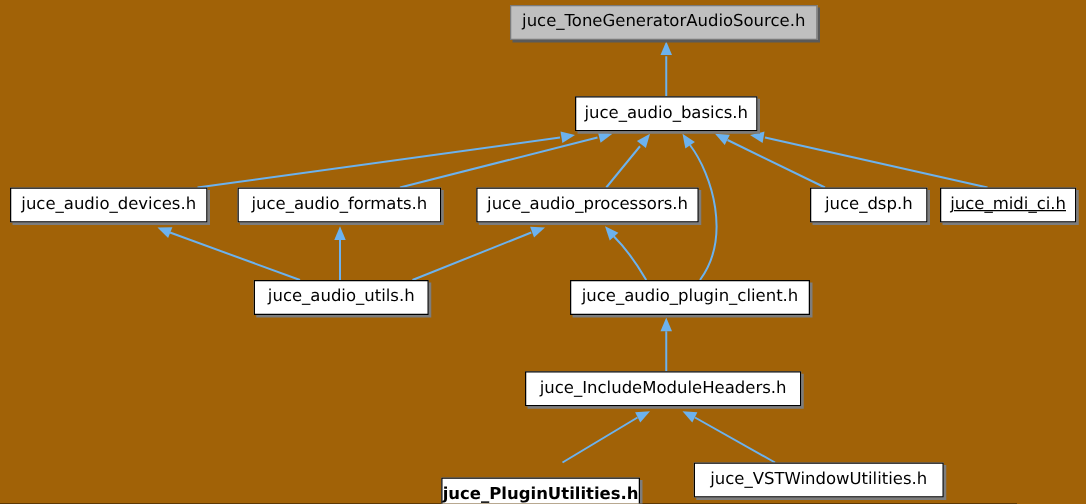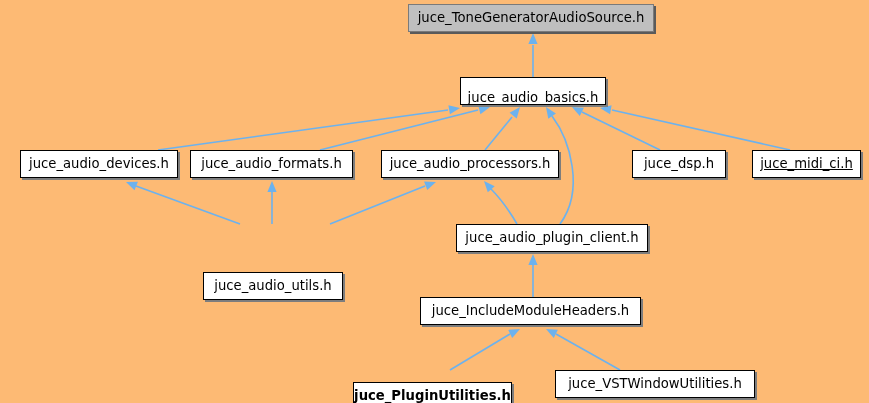--- a/index.html
+++ b/index.html
@@ -4,21 +4,21 @@
 <style>
   html, body {
     margin: 0;
     padding: 0;
     background: #000000;
   }
   #graph-root {
     position: relative;
     width: 869px;
     height: 403px;
-    background: #fdba74;
+    background: #a16207;
     overflow: hidden;
     font-family: "DejaVu Sans", "Liberation Sans", sans-serif;
   }
   #graph-svg {
     position: absolute;
     left: 0;
     top: 0;
     width: 869px;
     height: 403px;
   }
@@ -111,39 +111,39 @@
       <g>
         <path d="M 620,370 L 556,334" fill="none" stroke="#6cb2ee" stroke-width="1.6"></path>
         <polygon points="546,329 557.8958816402989,329.8049844718999 553.7815165616993,338.03371462909917" fill="#6cb2ee"></polygon>
       </g>
     </svg>
 
   <div id="nodes-layer">
       <div class="node current" style="left: 408px; top: 4px; width: 246px; height: 28px;">
         <span class="node-label">juce_ToneGeneratorAudioSource.h</span>
       </div>
-      <div class="node" style="left: 460px; top: 77px; width: 146px; height: 28px; align-items: flex-end;">
+      <div class="node" style="left: 460px; top: 77px; width: 146px; height: 28px;">
         <span class="node-label">juce_audio_basics.h</span>
       </div>
-      <div class="node" style="left: 20px; top: 150px; width: 158px; height: 28px; text-align: center;">
+      <div class="node" style="left: 8px; top: 150px; width: 158px; height: 28px; text-align: center;">
         <span class="node-label">juce_audio_devices.h</span>
       </div>
       <div class="node" style="left: 190px; top: 150px; width: 163px; height: 28px; text-align: right;">
         <span class="node-label">juce_audio_formats.h</span>
       </div>
       <div class="node" style="left: 381px; top: 150px; width: 178px; height: 28px;">
         <span class="node-label">juce_audio_processors.h</span>
       </div>
-      <div class="node" style="left: 632px; top: 150px; width: 94px; height: 28px;">
+      <div class="node" style="left: 648px; top: 150px; width: 94px; height: 28px;">
         <span class="node-label">juce_dsp.h</span>
       </div>
       <div class="node" style="left: 752px; top: 150px; width: 109px; height: 28px; text-decoration: underline;">
         <span class="node-label">juce_midi_ci.h</span>
       </div>
-      <div class="node" style="left: 203px; top: 224px; width: 140px; height: 28px; margin-top: 48px;">
+      <div class="node" style="left: 203px; top: 224px; width: 140px; height: 28px;">
         <span class="node-label">juce_audio_utils.h</span>
       </div>
       <div class="node" style="left: 456px; top: 224px; width: 192px; height: 28px;">
         <span class="node-label">juce_audio_plugin_client.h</span>
       </div>
       <div class="node" style="left: 420px; top: 297px; width: 221px; height: 28px; justify-content: center;">
         <span class="node-label">juce_IncludeModuleHeaders.h</span>
       </div>
       <div class="node" style="left: 353px; top: 382px; width: 159px; height: 28px; font-weight: bold;">
         <span class="node-label">juce_PluginUtilities.h</span>

